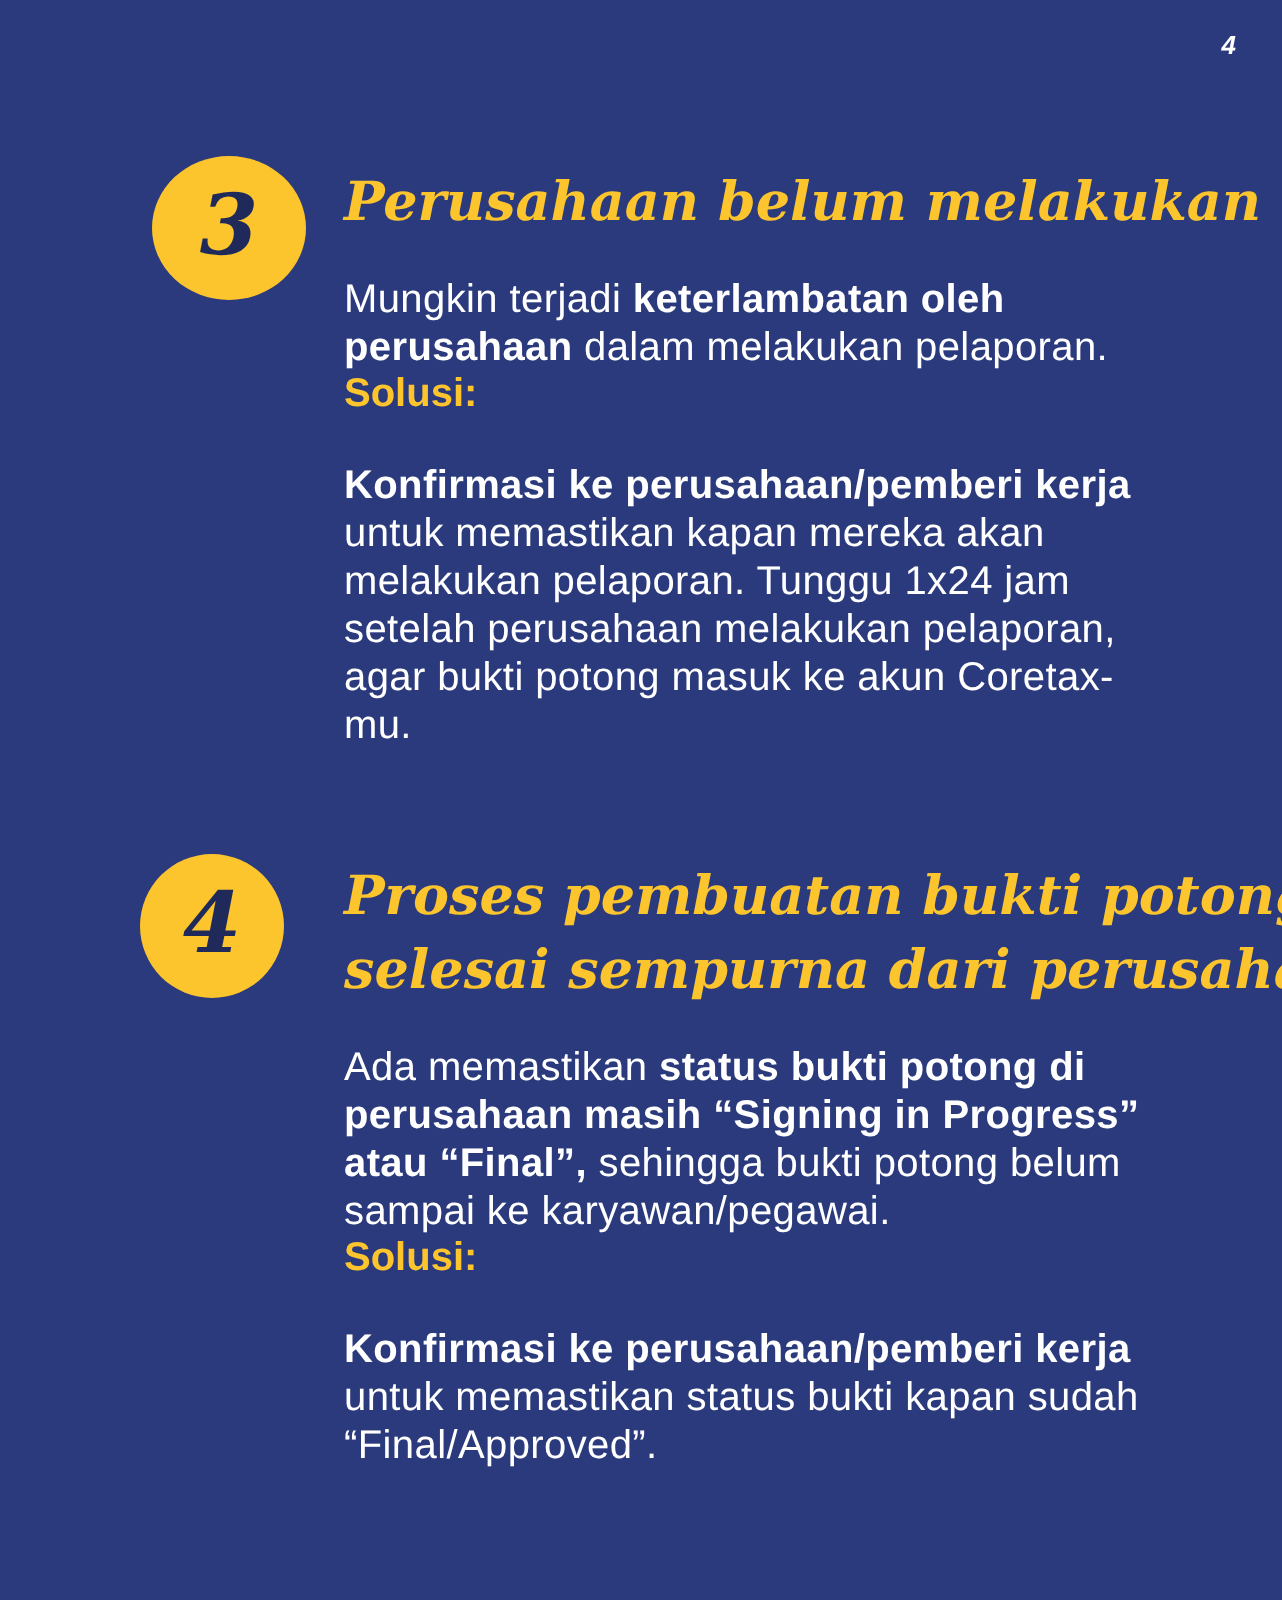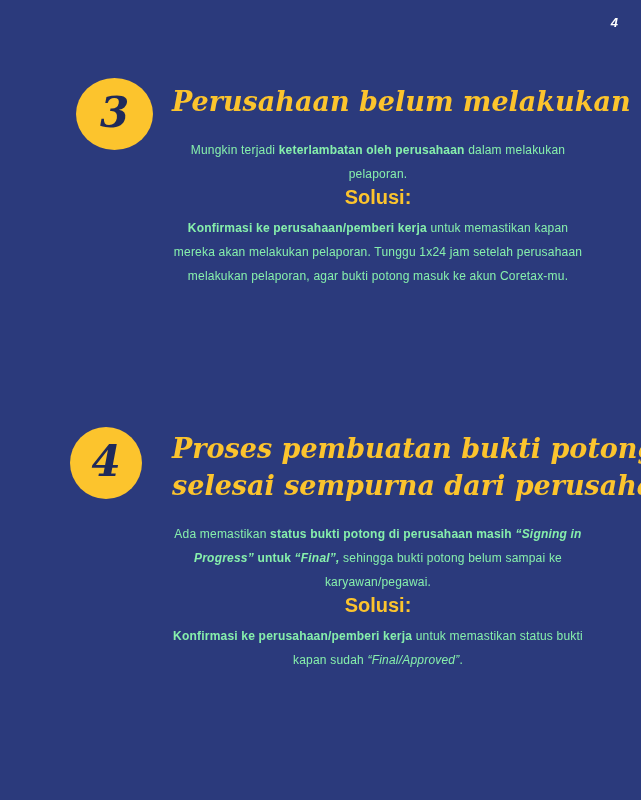--- a/index.html
+++ b/index.html
@@ -44,55 +44,54 @@
     font-size: 42px;
     color: #1f2a5a;
     transform: translateY(-2px);
   }
 
   .content {
     position: absolute;
     left: 172px;
     top: 0;
     width: 412px;
-    text-align: center;
   }
 
   .title {
     margin: 0;
     padding-top: 5px;
     color: #fcc42d;
     font-family: "DejaVu Serif", serif;
     font-style: italic;
     font-weight: 700;
     font-size: 27px;
     line-height: 37px;
   }
   .title .line { display: block; white-space: nowrap; }
 
   .body-par {
     margin: 0;
-    color: #86efac;
-    font-size: 12px;
+    color: #ffffff;
+    font-size: 20px;
     line-height: 24px;
     letter-spacing: 0.2px;
   }
   .intro    { margin-top: 18px; }
-  .solution { margin-top: 7px; }
+  .solution { margin-top: 22px; }
 
   .solusi {
     margin: 0 0 0 0;
     color: #fcc42d;
     font-size: 20px;
     font-weight: 700;
   }
 
   .b  { font-weight: 700; }
-  .i  { font-style: italic; }
-  .bi { font-weight: 700; font-style: italic; }
+  .i  { }
+  .bi { font-weight: 700; }
 </style>
 </head>
 <body>
 
 <div class="page-number">4</div>
 
 <div class="section section-3">
   <div class="badge">
     <span class="badge-digit">3</span>
   </div>
@@ -112,19 +111,19 @@
 <div class="section section-4">
   <div class="badge">
     <span class="badge-digit">4</span>
   </div>
   <div class="content">
     <h2 class="title">
         <span class="line">Proses pembuatan bukti potong belum</span>
         <span class="line">selesai sempurna dari perusahaan.</span>
       </h2>
 
-    <p class="body-par intro"><span>Ada memastikan </span><span class="b">status bukti potong di perusahaan masih </span><span class="bi">“Signing in Progress”</span><span class="b"> untuk </span><span class="bi">“Final”,</span><span> sehingga bukti potong belum sampai ke karyawan/pegawai.</span></p>
+    <p class="body-par intro"><span>Ada memastikan </span><span class="b">status bukti potong di perusahaan masih </span><span class="bi">“Signing in Progress”</span><span class="b"> atau </span><span class="bi">“Final”,</span><span> sehingga bukti potong belum sampai ke karyawan/pegawai.</span></p>
 
     <p class="solusi">Solusi:</p>
 
     <p class="body-par solution"><span class="b">Konfirmasi ke perusahaan/pemberi kerja</span><span> untuk memastikan status bukti kapan sudah </span><span class="i">“Final/Approved”</span><span>.</span></p>
   </div>
 </div>
 
 </body></html>

